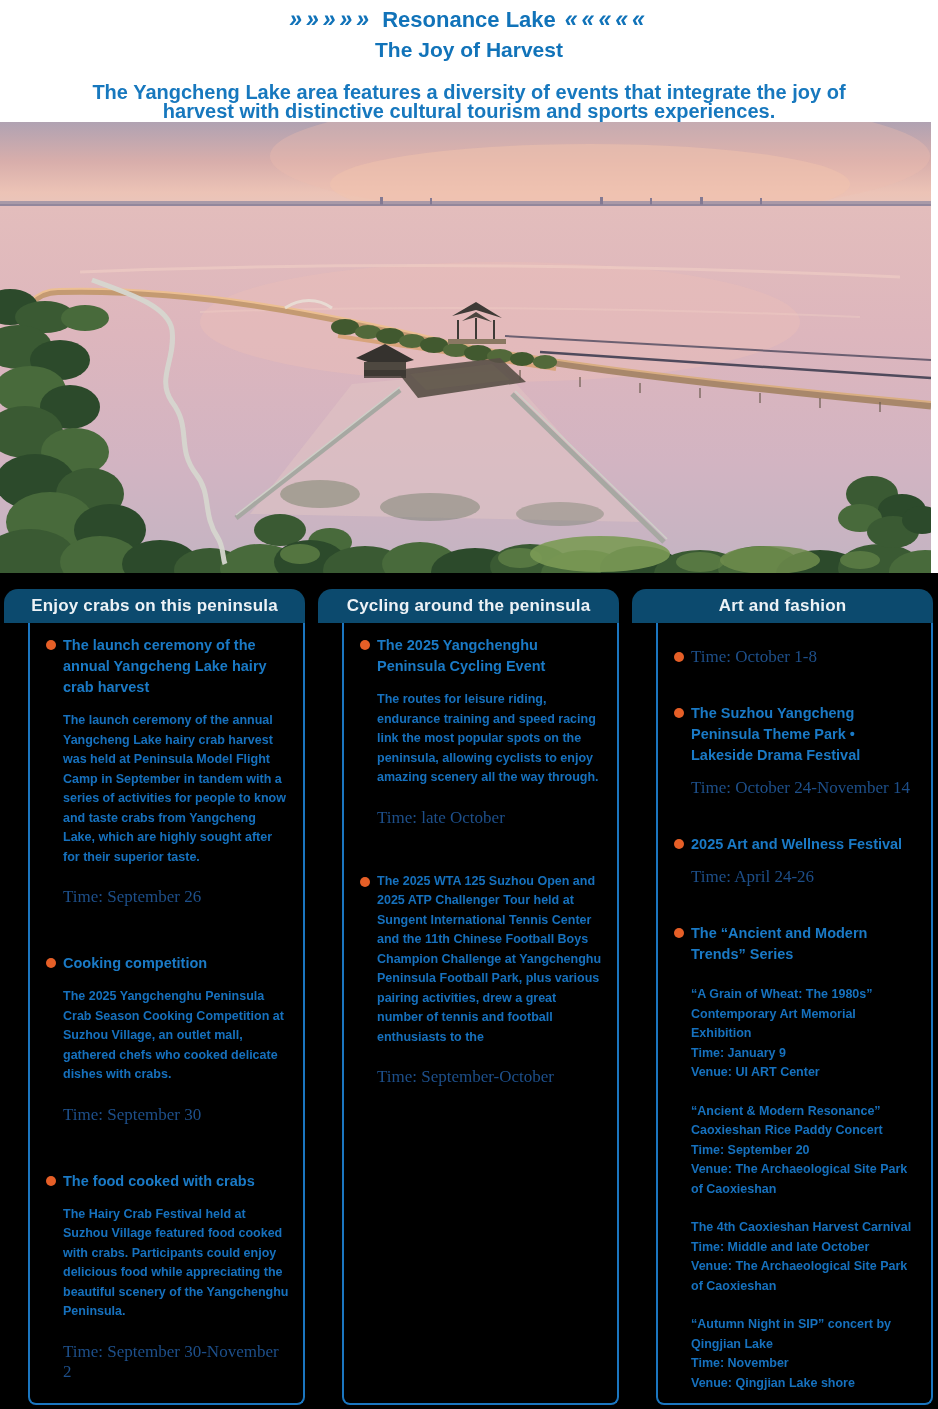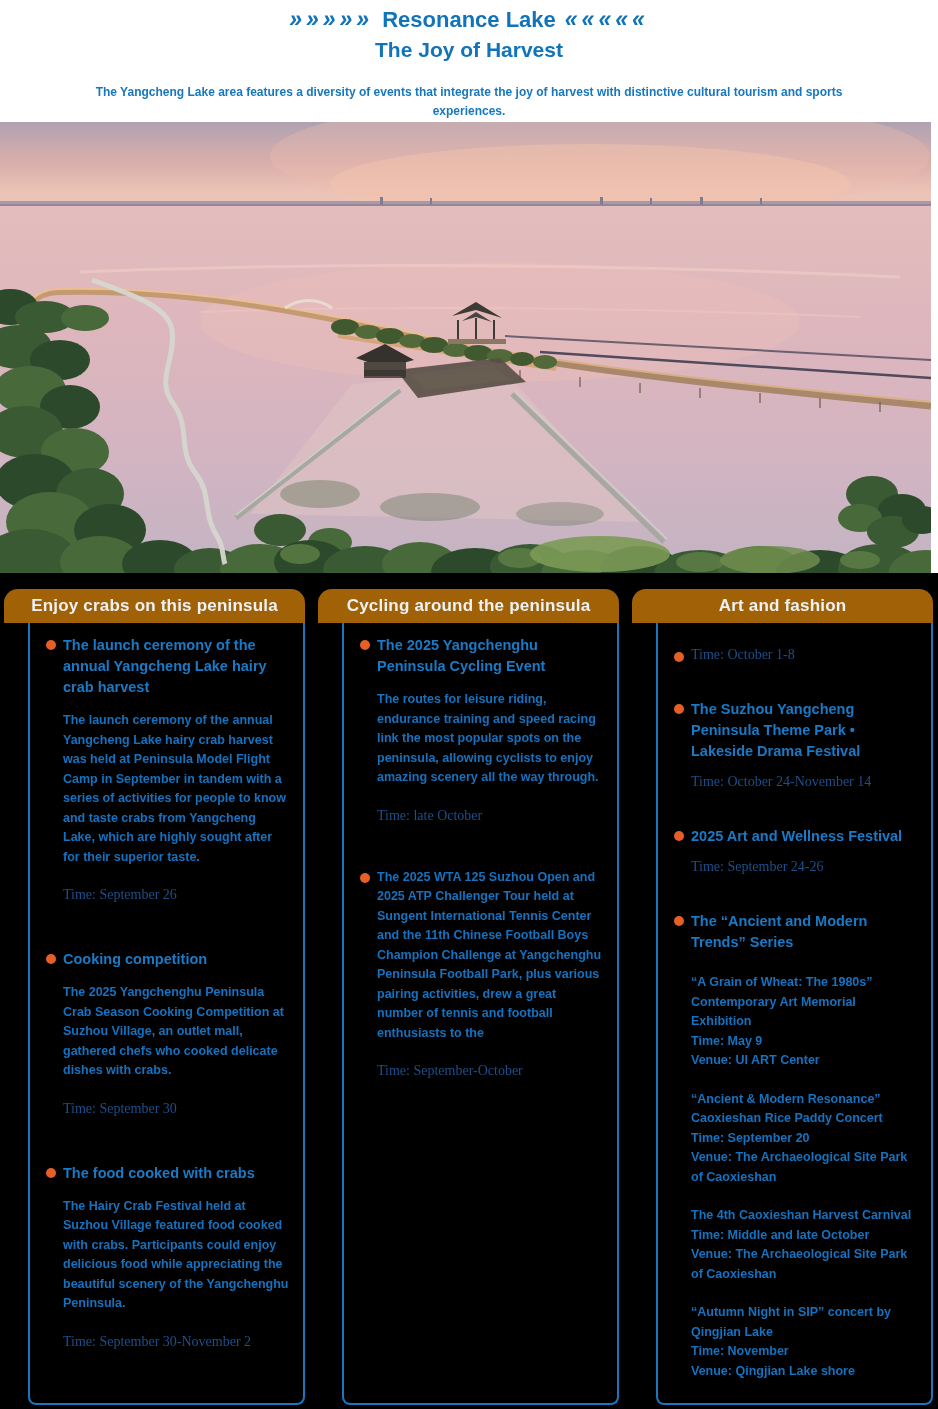--- a/index.html
+++ b/index.html
@@ -3,32 +3,32 @@
 <meta charset="utf-8">
 <style>
   html,body{margin:0;padding:0;}
   body{width:938px;font-family:"Liberation Sans",sans-serif;background:#ffffff;}
   .page{width:938px;height:1409px;overflow:hidden;background:#000;}
   .top{height:573px;background:#ffffff;overflow:hidden;}
   .hdr{height:122px;padding-top:6px;text-align:center;box-sizing:border-box;}
   .title-line{font-size:22px;font-weight:bold;color:#1173b9;display:flex;justify-content:center;align-items:center;gap:9px;}
   .decor{font-style:italic;font-size:23px;letter-spacing:4px;color:#1173b9;}
   .subtitle{font-size:21px;font-weight:bold;color:#1173b9;margin-top:5px;}
-  .intro{font-size:12px;font-weight:bold;color:#1778be;max-width:820px;margin:21px auto 0;line-height:19px;}
+  .intro{font-size:20px;font-weight:bold;color:#1778be;max-width:820px;margin:21px auto 0;line-height:19px;}
   .photo{width:931px;height:451px;}
   .photo svg{display:block;}
   .board{height:836px;background:#000;display:flex;gap:13px;padding:16px 5px 4px 4px;box-sizing:border-box;}
   .col{flex:1;display:flex;flex-direction:column;min-width:0;}
-  .tab{flex:0 0 34px;height:34px;background:#a16207;border-radius:14px 14px 0 0;display:flex;align-items:center;justify-content:center;color:#edf2f6;font-size:17px;font-weight:600;letter-spacing:.2px;}
+  .tab{flex:0 0 34px;height:34px;background:#0c4a6e;border-radius:14px 14px 0 0;display:flex;align-items:center;justify-content:center;color:#edf2f6;font-size:17px;font-weight:600;letter-spacing:.2px;}
   .card{flex:1;border:2px solid #1b76c0;border-top:none;border-radius:0 0 8px 8px;padding:12px 12px 34px 16px;overflow:hidden;margin-left:24px;}
   .item{position:relative;padding-left:17px;}
   .dot{position:absolute;left:0;top:5px;width:10px;height:10px;border-radius:50%;background:#e65f27;}
   .heading{margin:0;font-size:14.5px;line-height:21px;font-weight:bold;color:#1a7ac6;}
   .body{margin:13px 0 0;font-size:12.5px;line-height:19.5px;font-weight:bold;color:#1671be;}
-  .time{margin-top:20px;font-family:"Liberation Serif",serif;font-size:14px;color:#1d4f8a;}
+  .time{margin-top:20px;font-family:"Liberation Serif",serif;font-size:17px;color:#1d4f8a;}
   .col1 .item+.item{margin-top:46px;}
   .col2 .item+.item{margin-top:44px;}
   .col3 .item+.item{margin-top:36px;}
   .col3 .time{margin-top:12px;}
   .subs{margin-top:20px;text-decoration:underline;}
   .sub+.sub{margin-top:19px;}
   .sub-line{font-size:12.5px;line-height:19.5px;font-weight:bold;color:#1671be;}
 </style>
 </head>
 <body>
@@ -230,30 +230,30 @@
             <div class="time">Time: October 1-8</div>
           </div>
           <div class="item">
             <span class="dot"></span>
             <h3 class="heading">The Suzhou Yangcheng Peninsula Theme Park • Lakeside Drama Festival</h3>
             <div class="time">Time: October 24-November 14</div>
           </div>
           <div class="item">
             <span class="dot"></span>
             <h3 class="heading">2025 Art and Wellness Festival</h3>
-            <div class="time">Time: September 24-26</div>
+            <div class="time">Time: April 24-26</div>
           </div>
           <div class="item">
             <span class="dot"></span>
             <h3 class="heading">The “Ancient and Modern Trends” Series</h3>
             <div class="subs">
               <div class="sub">
                 <div class="sub-line">“A Grain of Wheat: The 1980s”</div>
                 <div class="sub-line">Contemporary Art Memorial Exhibition</div>
-                <div class="sub-line">Time: May 9</div>
+                <div class="sub-line">Time: January 9</div>
                 <div class="sub-line">Venue: UI ART Center</div>
               </div>
               <div class="sub">
                 <div class="sub-line">“Ancient &amp; Modern Resonance”</div>
                 <div class="sub-line">Caoxieshan Rice Paddy Concert</div>
                 <div class="sub-line">Time: September 20</div>
                 <div class="sub-line">Venue: The Archaeological Site Park of Caoxieshan</div>
               </div>
               <div class="sub">
                 <div class="sub-line">The 4th Caoxieshan Harvest Carnival</div>

